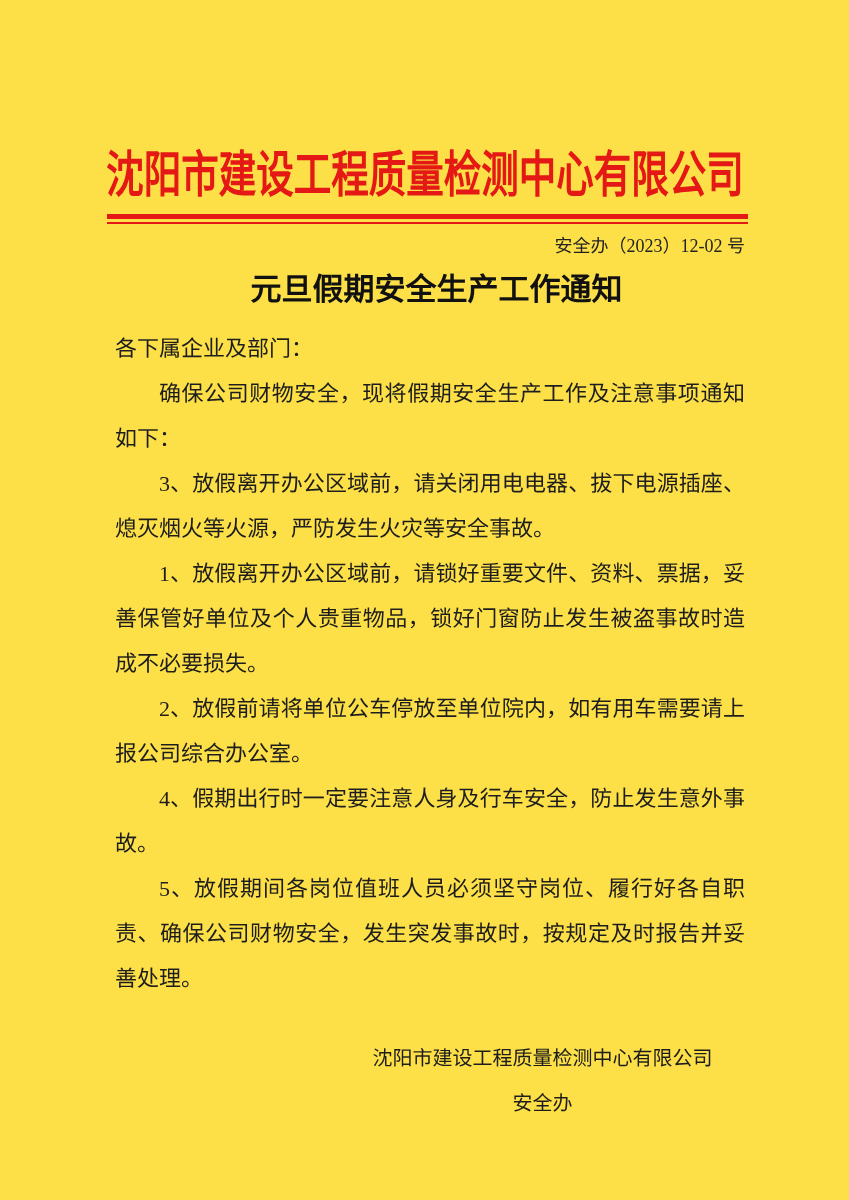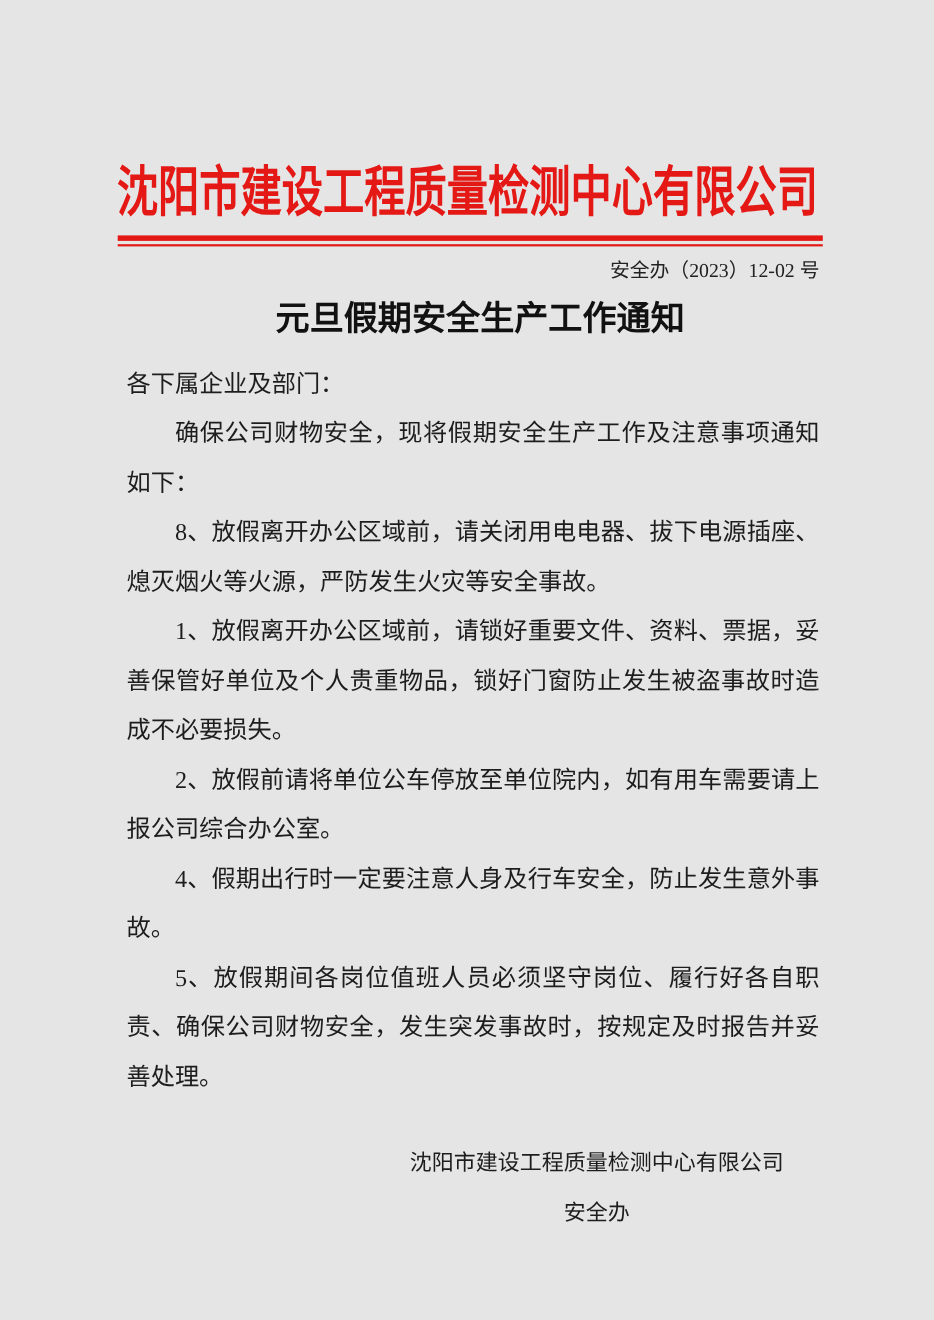--- a/index.html
+++ b/index.html
@@ -6,21 +6,21 @@
   html, body {
     margin: 0;
     padding: 0;
     background: #ffffff;
   }
   .page {
     position: relative;
     width: 849px;
     height: 1200px;
     margin: 0 auto;
-    background: #e5e5e5;
+    background: #fde047;
     overflow: hidden;
     font-family: "Liberation Serif", "DejaVu Serif", serif;
     color: #1d1d1d;
   }
   
   .letterhead {
     margin-top: 145px;
     text-align: center;
     white-space: nowrap;
   }
@@ -100,21 +100,21 @@
   <div class="rule-thick"></div>
   <div class="rule-thin"></div>
 
   <div class="doc-number">安全办（2023）12-02 号</div>
 
   <div class="doc-title">元旦假期安全生产工作通知</div>
 
   <div class="body-text">
     <p>各下属企业及部门：</p>
     <p class="indent">确保公司财物安全，现将假期安全生产工作及注意事项通知如下：</p>
-    <p class="indent">8、放假离开办公区域前，请关闭用电电器、拔下电源插座、熄灭烟火等火源，严防发生火灾等安全事故。</p>
+    <p class="indent">3、放假离开办公区域前，请关闭用电电器、拔下电源插座、熄灭烟火等火源，严防发生火灾等安全事故。</p>
     <p class="indent">1、放假离开办公区域前，请锁好重要文件、资料、票据，妥善保管好单位及个人贵重物品，锁好门窗防止发生被盗事故时造成不必要损失。</p>
     <p class="indent">2、放假前请将单位公车停放至单位院内，如有用车需要请上报公司综合办公室。</p>
     <p class="indent">4、假期出行时一定要注意人身及行车安全，防止发生意外事故。</p>
     <p class="indent">5、放假期间各岗位值班人员必须坚守岗位、履行好各自职责、确保公司财物安全，发生突发事故时，按规定及时报告并妥善处理。</p>
   </div>
 
   <div class="signature">
     <div>沈阳市建设工程质量检测中心有限公司</div>
     <div>安全办</div>
   </div>

